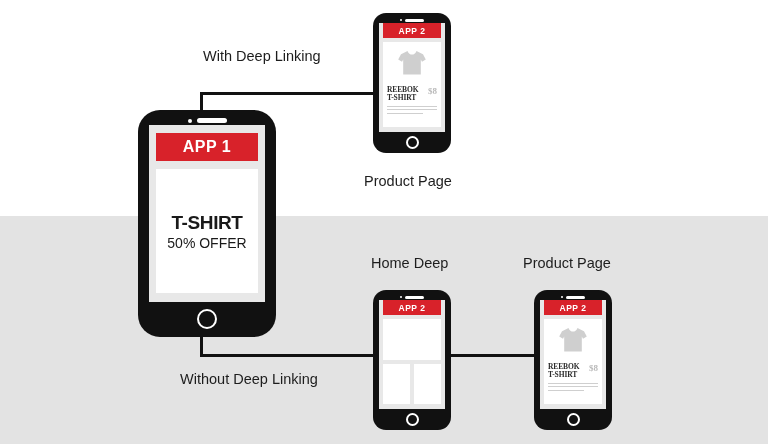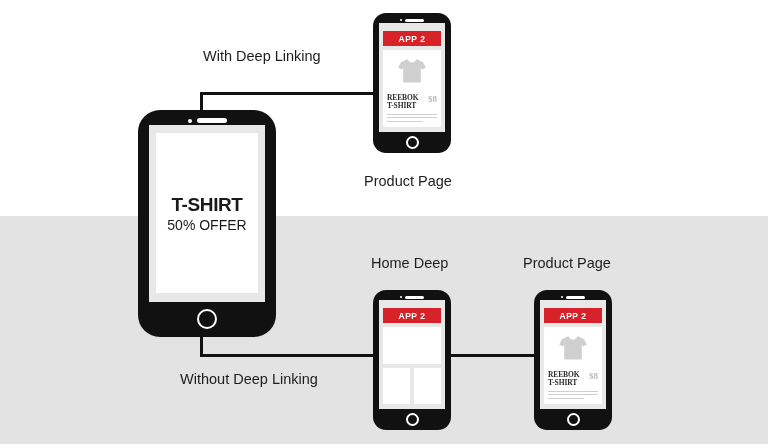--- a/index.html
+++ b/index.html
@@ -67,21 +67,21 @@
   #phone-app1 .offer-title { font-size: 19px; font-weight: bold; color: #1a1a1a; letter-spacing: -0.4px; }
   #phone-app1 .offer-sub   { font-size: 14px; color: #1a1a1a; margin-top: 1px; }
   #phone-app1 .home-btn { width: 20px; height: 20px; margin-top: 7px; }
 
   
   .phone-sm { width: 78px; height: 140px; border-radius: 13px; }
   .phone-sm .speaker-row { height: 10px; gap: 3px; padding-top: 4px; }
   .phone-sm .cam { width: 2.5px; height: 2.5px; }
   .phone-sm .spk { width: 19px; height: 3px; }
   .phone-sm .screen { width: 66px; height: 109px; }
-  .phone-sm .app-bar { height: 15px; font-size: 8.5px; margin: 8px 4px 0 4px; }
+  .phone-sm .app-bar { height: 15px; font-size: 8.5px; margin: 0 4px 0 4px; }
   .phone-sm .home-btn { width: 13px; height: 13px; margin-top: 4px; }
 
   .prod-card {
     flex: 1; margin: 4px 4px 5px 4px; background: #ffffff;
     display: flex; flex-direction: column; font-family: Liberation Serif, serif;
   }
   .prod-img {
     height: 42px; display: flex; align-items: center; justify-content: center;
     flex: none;
   }
@@ -129,20 +129,21 @@
   <div class="line" style="left:200px; top:330px; width:3px;   height:27px;"></div>
   <div class="line" style="left:200px; top:354px; width:182px; height:3px;"></div>
   <div class="line" style="left:443px; top:354px; width:102px; height:3px;"></div>
 
   <div class="phone" id="phone-app1">
     <div class="speaker-row">
       <span class="cam"></span>
       <span class="spk"></span>
     </div>
     <div class="screen">
+      <div class="app-bar">APP 1</div>
       <div class="offer-card">
         <div class="offer-title">T-SHIRT</div>
         <div class="offer-sub">50% OFFER</div>
       </div>
     </div>
     <div class="home-btn"></div>
   </div>
 
   <div class="phone phone-sm" style="left:373px; top:13px;">
     <div class="speaker-row">

